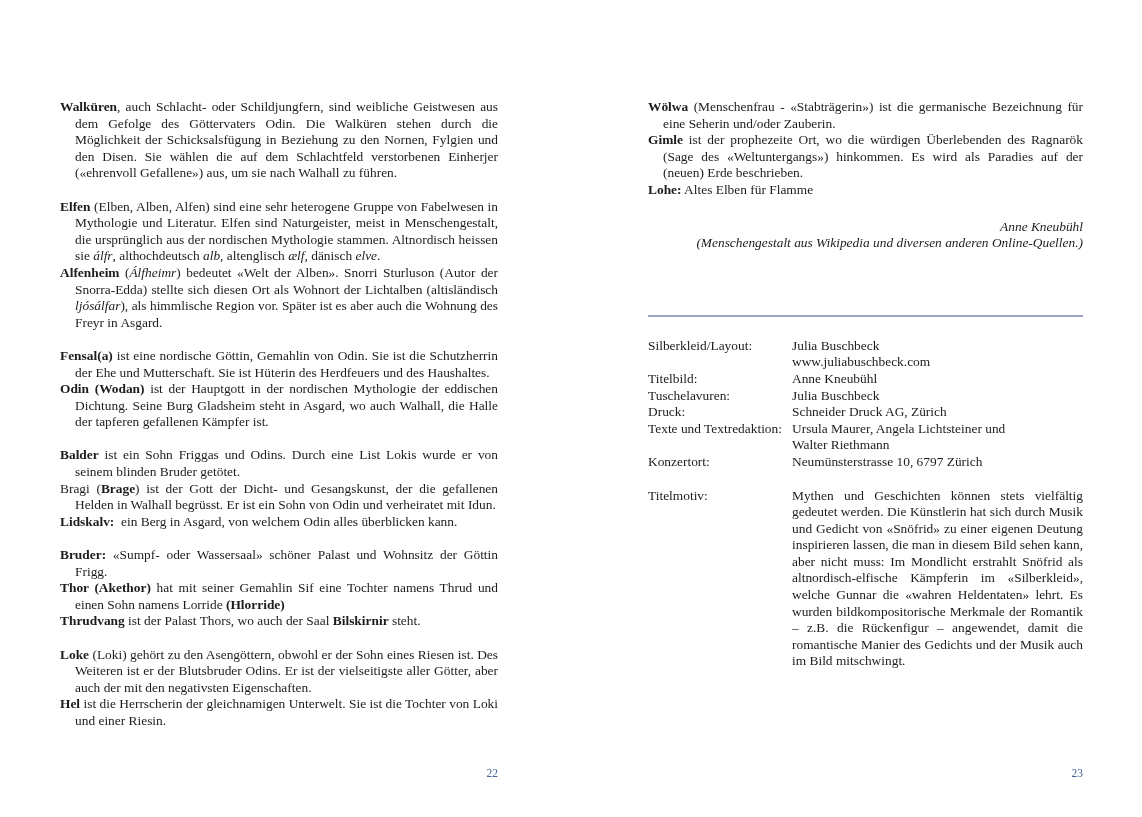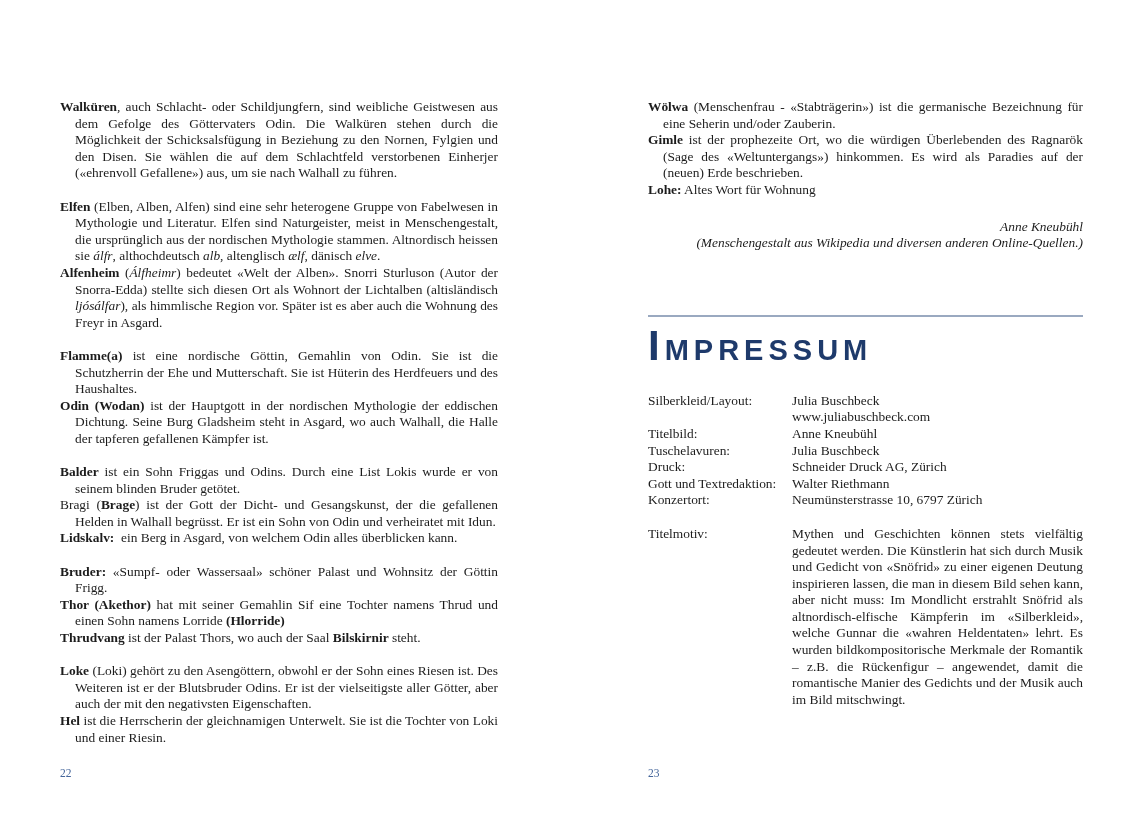--- a/index.html
+++ b/index.html
@@ -63,41 +63,41 @@
   .c-label { white-space: nowrap; }
   .c-value div { margin: 0; }
   .c-value.just { text-align: justify; }
   .row-gap { grid-column: 1 / 3; height: 17px; }
 
   .page-num {
     position: absolute;
     top: 765px;
     font-size: 11.5px;
     color: #44659a;
-    text-align: left;
+    text-align: right;
   }
   .pn-left  { left: 60px;  width: 438px; }
   .pn-right { left: 648px; width: 435px; }
 </style>
 </head>
 <body>
 
 <div class="canvas">
 
   <section class="col col-left">
     <div class="glossary">
       <div class="group">
         <p class="entry"><span class="bold">Walküren</span><span>, auch Schlacht- oder Schildjungfern, sind weibliche Geistwesen aus dem Gefolge des Göttervaters Odin. Die Walküren stehen durch die Möglichkeit der Schicksalsfügung in Beziehung zu den Nornen, Fylgien und den Disen. Sie wählen die auf dem Schlachtfeld verstorbenen Einherjer («ehrenvoll Gefallene») aus, um sie nach Walhall zu führen.</span></p>
       </div>
       <div class="group">
         <p class="entry"><span class="bold">Elfen</span><span> (Elben, Alben, Alfen) sind eine sehr heterogene Gruppe von Fabelwesen in Mythologie und Literatur. Elfen sind Naturgeister, meist in Menschengestalt, die ursprünglich aus der nordischen Mythologie stammen. Altnordisch heissen sie </span><span class="italic">álfr</span><span>, althochdeutsch </span><span class="italic">alb</span><span>, altenglisch </span><span class="italic">ælf</span><span>, dänisch </span><span class="italic">elve</span><span>.</span></p>
         <p class="entry"><span class="bold">Alfenheim</span><span> (</span><span class="italic">Álfheimr</span><span>) bedeutet «Welt der Alben». Snorri Sturluson (Autor der Snorra-Edda) stellte sich diesen Ort als Wohnort der Lichtalben (altisländisch </span><span class="italic">ljósálfar</span><span>), als himmlische Region vor. Später ist es aber auch die Wohnung des Freyr in Asgard.</span></p>
       </div>
       <div class="group">
-        <p class="entry"><span class="bold">Flamme(a)</span><span> ist eine nordische Göttin, Gemahlin von Odin. Sie ist die Schutzherrin der Ehe und Mutterschaft. Sie ist Hüterin des Herdfeuers und des Haushaltes.</span></p>
+        <p class="entry"><span class="bold">Fensal(a)</span><span> ist eine nordische Göttin, Gemahlin von Odin. Sie ist die Schutzherrin der Ehe und Mutterschaft. Sie ist Hüterin des Herdfeuers und des Haushaltes.</span></p>
         <p class="entry"><span class="bold">Odin (Wodan)</span><span> ist der Hauptgott in der nordischen Mythologie der eddischen Dichtung. Seine Burg Gladsheim steht in Asgard, wo auch Walhall, die Halle der tapferen gefallenen Kämpfer ist.</span></p>
       </div>
       <div class="group">
         <p class="entry"><span class="bold">Balder</span><span> ist ein Sohn Friggas und Odins. Durch eine List Lokis wurde er von seinem blinden Bruder getötet.</span></p>
         <p class="entry"><span>Bragi (</span><span class="bold">Brage</span><span>) ist der Gott der Dicht- und Gesangskunst, der die gefallenen Helden in Walhall begrüsst. Er ist ein Sohn von Odin und verheiratet mit Idun.</span></p>
         <p class="entry"><span class="bold">Lidskalv:</span><span>&nbsp; ein Berg in Asgard, von welchem Odin alles überblicken kann.</span></p>
       </div>
       <div class="group">
         <p class="entry"><span class="bold">Bruder:</span><span> «Sumpf- oder Wassersaal» schöner Palast und Wohnsitz der Göttin Frigg.</span></p>
         <p class="entry"><span class="bold">Thor (Akethor)</span><span> hat mit seiner Gemahlin Sif eine Tochter namens Thrud und einen Sohn namens Lorride </span><span class="bold">(Hlorride)</span></p>
@@ -108,32 +108,31 @@
         <p class="entry"><span class="bold">Hel</span><span> ist die Herrscherin der gleichnamigen Unterwelt. Sie ist die Tochter von Loki und einer Riesin.</span></p>
       </div>
     </div>
   </section>
 
   <section class="col col-right">
     <div class="glossary">
       <div class="group">
         <p class="entry"><span class="bold">Wölwa</span><span> (Menschenfrau - «Stabträgerin») ist die germanische Bezeichnung für eine Seherin und/oder Zauberin.</span></p>
         <p class="entry"><span class="bold">Gimle</span><span> ist der prophezeite Ort, wo die würdigen Überlebenden des Ragnarök (Sage des «Weltuntergangs») hinkommen. Es wird als Paradies auf der (neuen) Erde beschrieben.</span></p>
-        <p class="entry"><span class="bold">Lohe:</span><span> Altes Wort für Wohnung</span></p>
+        <p class="entry"><span class="bold">Lohe:</span><span> Altes Elben für Flamme</span></p>
       </div>
     </div>
 
     <div class="attribution">
       <div>Anne Kneubühl</div>
       <div>(Menschengestalt aus Wikipedia und diversen anderen Online-Quellen.)</div>
     </div>
 
     <div class="rule"></div>
 
-    <h1 class="imp-heading"><span class="imp-initial">I</span><span class="imp-rest">MPRESSUM</span></h1>
 
     <div class="credits">
       <div class="c-label">Silberkleid/Layout:</div>
       <div class="c-value">
         <div>Julia Buschbeck</div>
         <div>www.juliabuschbeck.com</div>
       </div>
 
       <div class="c-label">Titelbild:</div>
       <div class="c-value">
@@ -143,22 +142,23 @@
       <div class="c-label">Tuschelavuren:</div>
       <div class="c-value">
         <div>Julia Buschbeck</div>
       </div>
 
       <div class="c-label">Druck:</div>
       <div class="c-value">
         <div>Schneider Druck AG, Zürich</div>
       </div>
 
-      <div class="c-label">Gott und Textredaktion:</div>
+      <div class="c-label">Texte und Textredaktion:</div>
       <div class="c-value">
+        <div>Ursula Maurer, Angela Lichtsteiner und</div>
         <div>Walter Riethmann</div>
       </div>
 
       <div class="c-label">Konzertort:</div>
       <div class="c-value">
         <div>Neumünsterstrasse 10, 6797 Zürich</div>
       </div>
 
       <div class="row-gap"></div>
 

